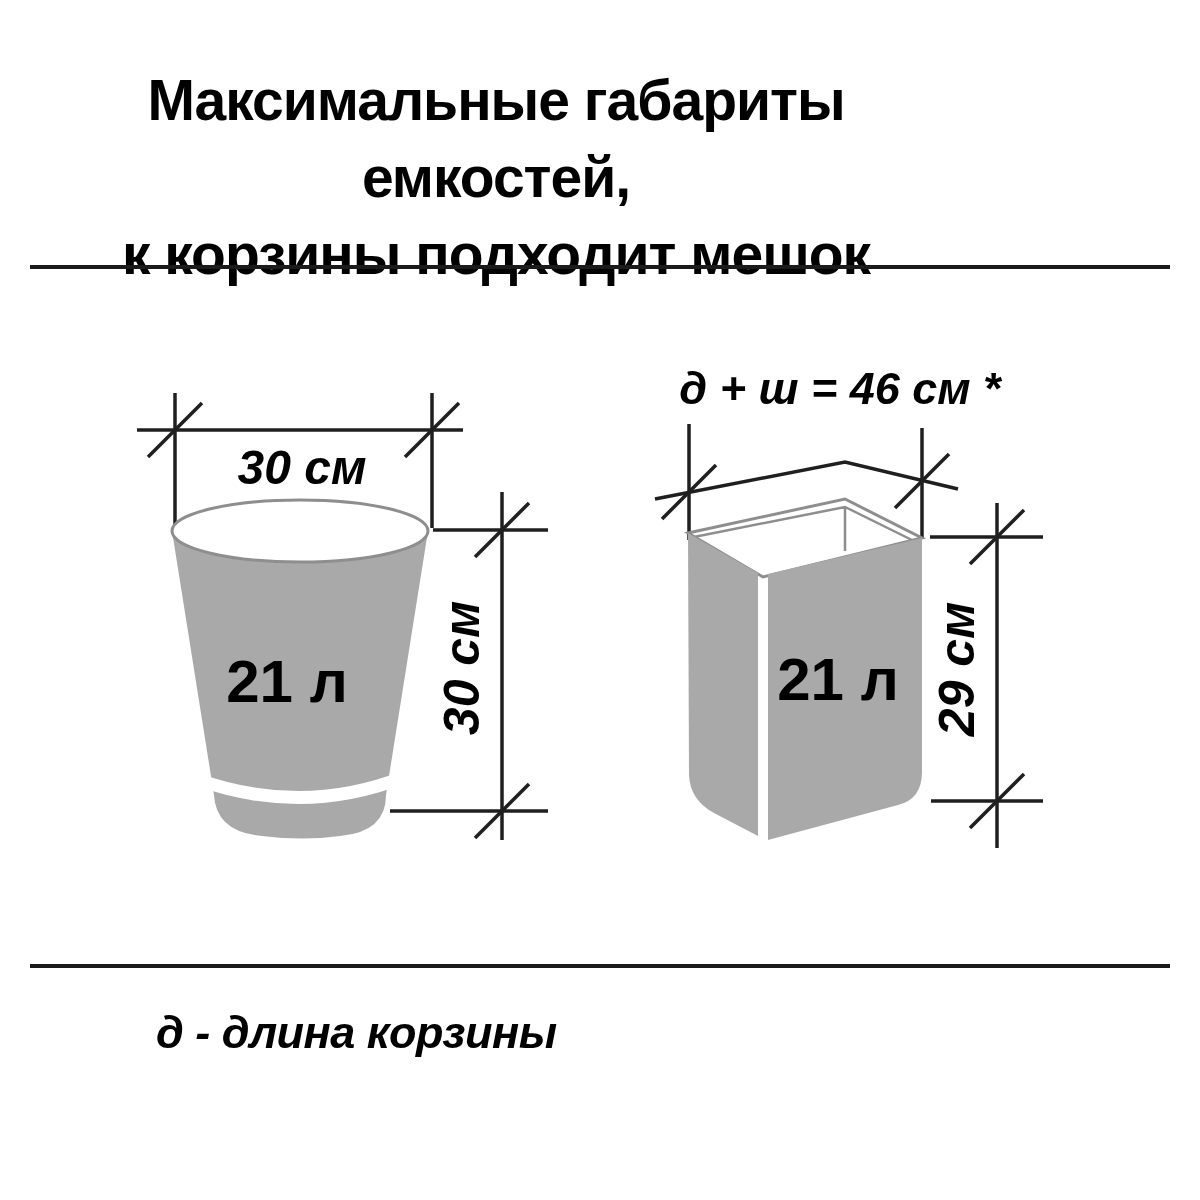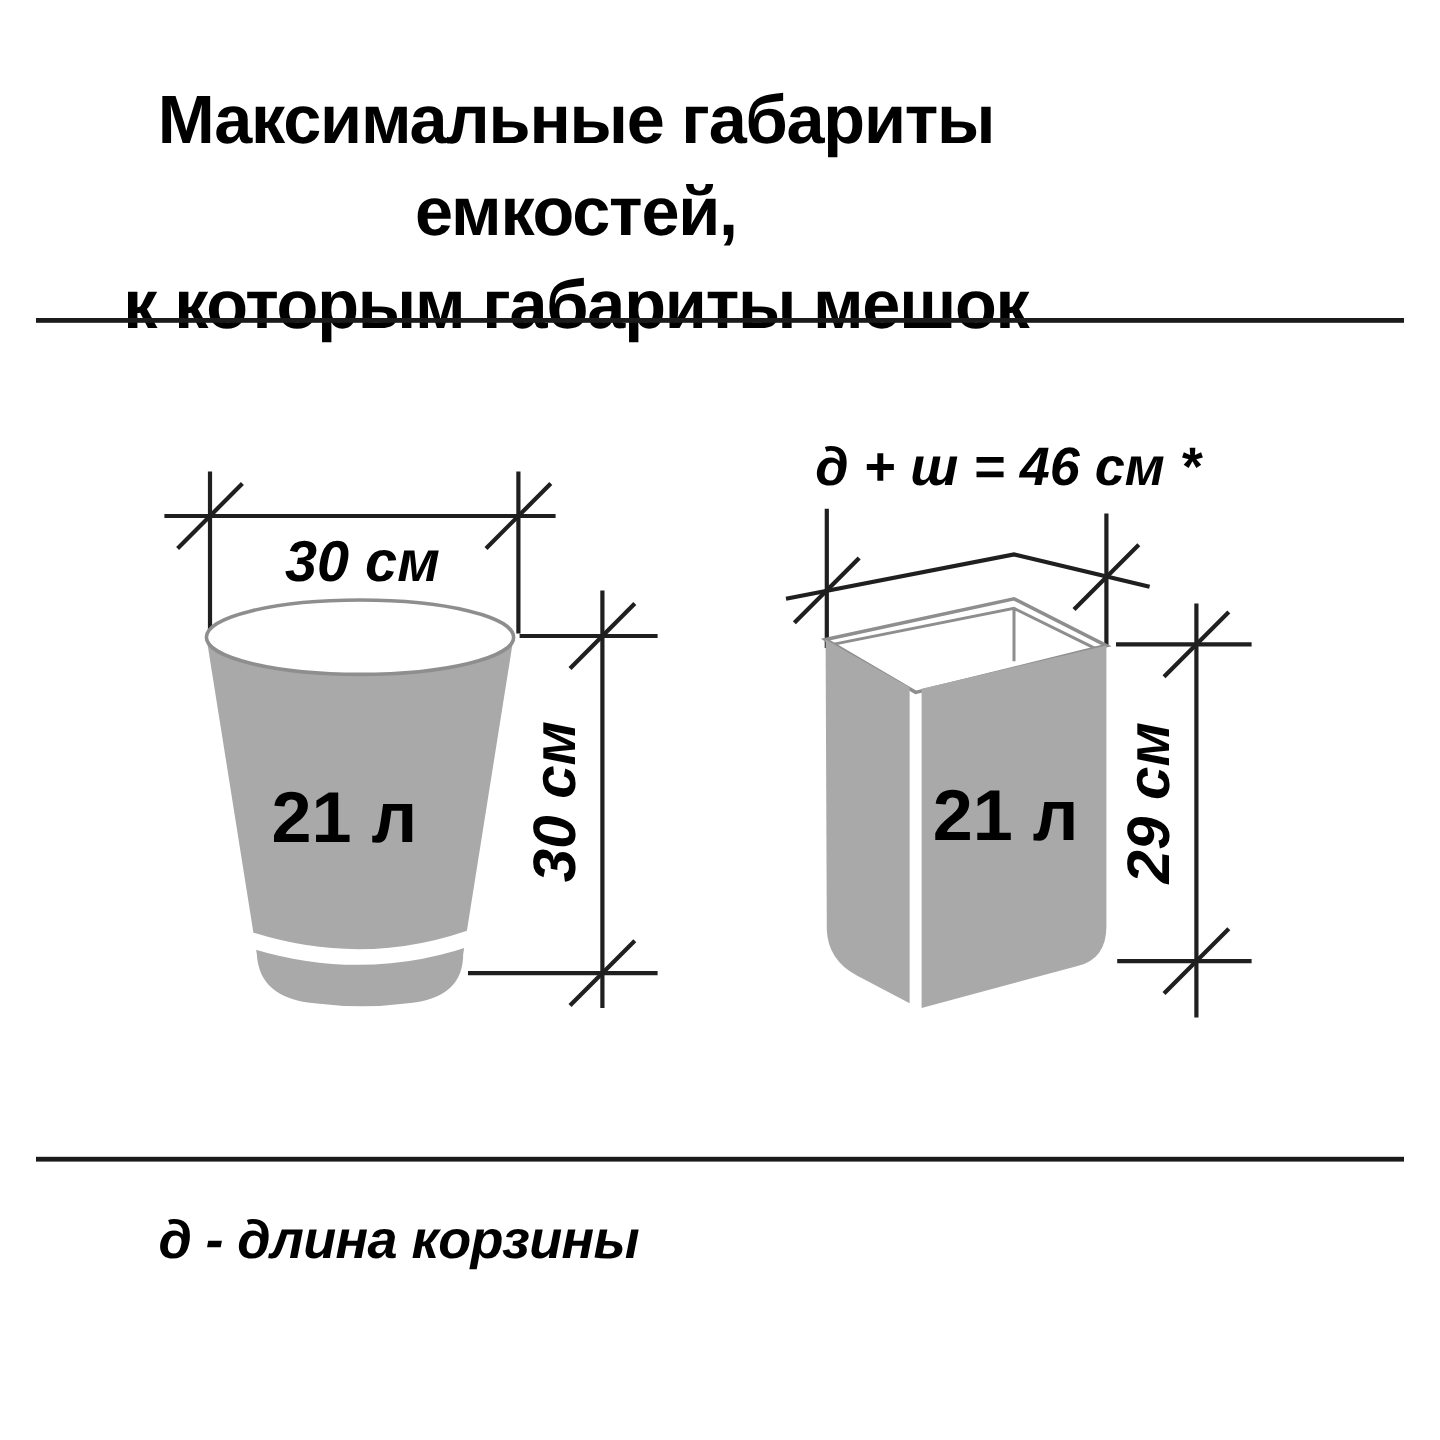--- a/index.html
+++ b/index.html
@@ -15,20 +15,21 @@
     position: absolute;
     top: 62px;
     left: 0;
     width: 960px;
     text-align: center;
     font-size: 57px;
     font-weight: bold;
     letter-spacing: -1px;
     line-height: 77px;
     color: #000000;
+    padding-left: 16px;
   }
   .title span { display: block; }
   .divider {
     position: absolute;
     left: 30px;
     width: 1140px;
     height: 4px;
     background: #1b1b1b;
   }
   .divider-top { top: 265px; }
@@ -37,21 +38,21 @@
     position: absolute;
     left: 76px;
     top: 1006px;
     font-size: 45px;
     font-weight: bold;
     font-style: italic;
     letter-spacing: -0.5px;
     line-height: 54px;
     color: #000000;
   }
-  .footnote .fn2 { margin-left: 56px; }
+  .footnote .fn2 { margin-left: 80px; }
   svg.diagrams { position: absolute; left: 0; top: 0; }
 
   
   .dim-line   { stroke: #1f1f1f; stroke-width: 3.5; fill: none; }
   .gray-fill  { fill: #a9a9a9; stroke: none; }
   .rim        { fill: #ffffff; stroke: #8e8e8e; stroke-width: 3; }
   .inner-edge { fill: none; stroke: #8e8e8e; stroke-width: 2.5; }
   .white-band { fill: none; stroke: #ffffff; stroke-width: 13; }
   .dl  { font-family: "Liberation Sans", sans-serif; font-weight: bold; font-style: italic;
          fill: #000000; text-anchor: middle; }
@@ -61,21 +62,21 @@
   .vol { font-family: "Liberation Sans", sans-serif; font-weight: bold; fill: #000000;
          text-anchor: middle; font-size: 60px; }
 </style>
 </head>
 <body>
 
 <div class="canvas">
 
   <div class="title">
     <span>Максимальные габариты емкостей,</span>
-    <span>к которым габариты мешок</span>
+    <span>к корзины подходит мешок</span>
   </div>
 
   <div class="divider divider-top"></div>
 
   <svg class="diagrams" width="1200" height="1200" viewBox="0 0 1200 1200">
 
     <g>
 
       <line class="dim-line" x1="175" y1="393" x2="175" y2="533"></line>
       <line class="dim-line" x1="432" y1="393" x2="432" y2="528"></line>

